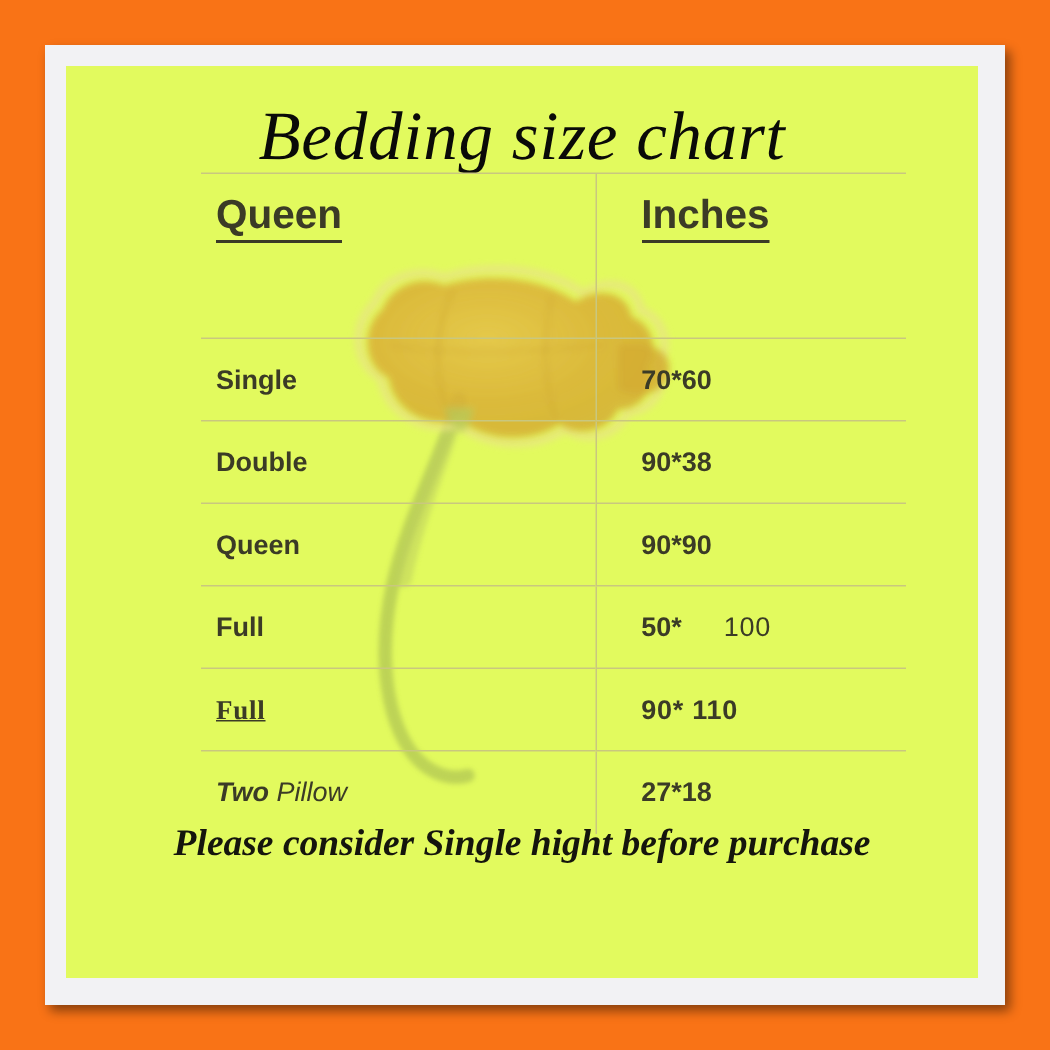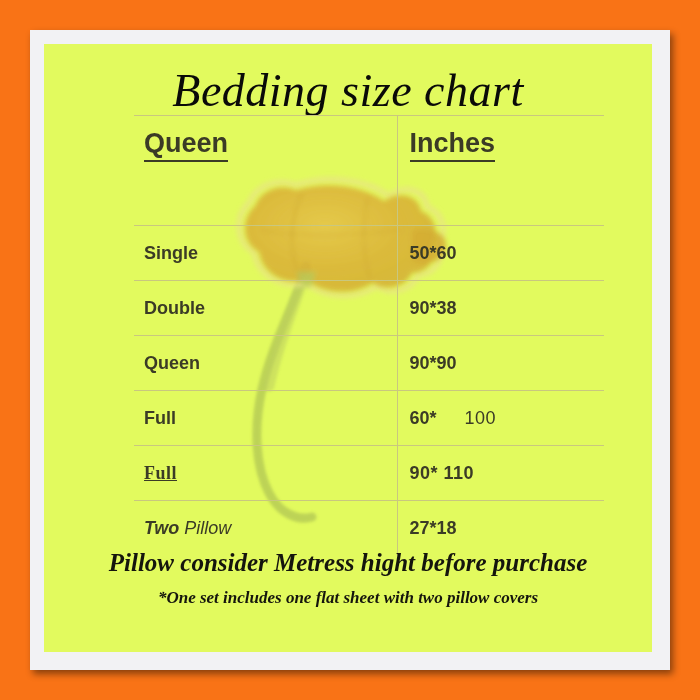--- a/index.html
+++ b/index.html
@@ -81,21 +81,21 @@
 
   .table th, .table td {
     border-top: 1px solid #c9c77f;
     padding: 0;
     vertical-align: middle;
     position: relative;
     background: transparent;
   }
   .table th.cell-inches, .table td.cell-inches {
     border-left: 1px solid #c9c77f;
-    padding-left: 12px;
+    padding-left: 30px;
   }
   .table th.cell-size, .table td.cell-size {
     padding-left: 10px;
   }
 
   .table thead th {
     height: 58px;
     text-align: left;
     font-size: 27px;
     font-weight: bold;
@@ -255,48 +255,47 @@
       </thead>
       <tbody>
 
         <tr class="gap">
           <td class="cell-size"></td>
           <td class="cell-inches"></td>
         </tr>
 
         <tr>
           <td class="cell-size">Single</td>
-          <td class="cell-inches">50*60</td>
+          <td class="cell-inches">70*60</td>
         </tr>
 
         <tr>
           <td class="cell-size">Double</td>
           <td class="cell-inches">90*38</td>
         </tr>
 
         <tr>
           <td class="cell-size">Queen</td>
           <td class="cell-inches">90*90</td>
         </tr>
 
         <tr>
           <td class="cell-size">Full</td>
-          <td class="cell-inches"><span class="mix-bold">60*</span><span class="mix-light">100</span></td>
+          <td class="cell-inches"><span class="mix-bold">50*</span><span class="mix-light">100</span></td>
         </tr>
 
         <tr>
           <td class="cell-size v-serif">Full</td>
           <td class="cell-inches v-light">90* 110</td>
         </tr>
 
         <tr>
           <td class="cell-size indent-two"><span class="label-strong">Two</span><span>&nbsp;</span><span class="label-weak">Pillow</span></td>
           <td class="cell-inches">27*18</td>
         </tr>
 
       </tbody>
     </table>
 
-    <div class="footer-main">Pillow consider Metress hight before purchase</div>
-    <div class="footer-sub">*One set includes one flat sheet with two pillow covers</div>
+    <div class="footer-main">Please consider Single hight before purchase</div>
 
   </div>
 </div>
 
 </body></html>

